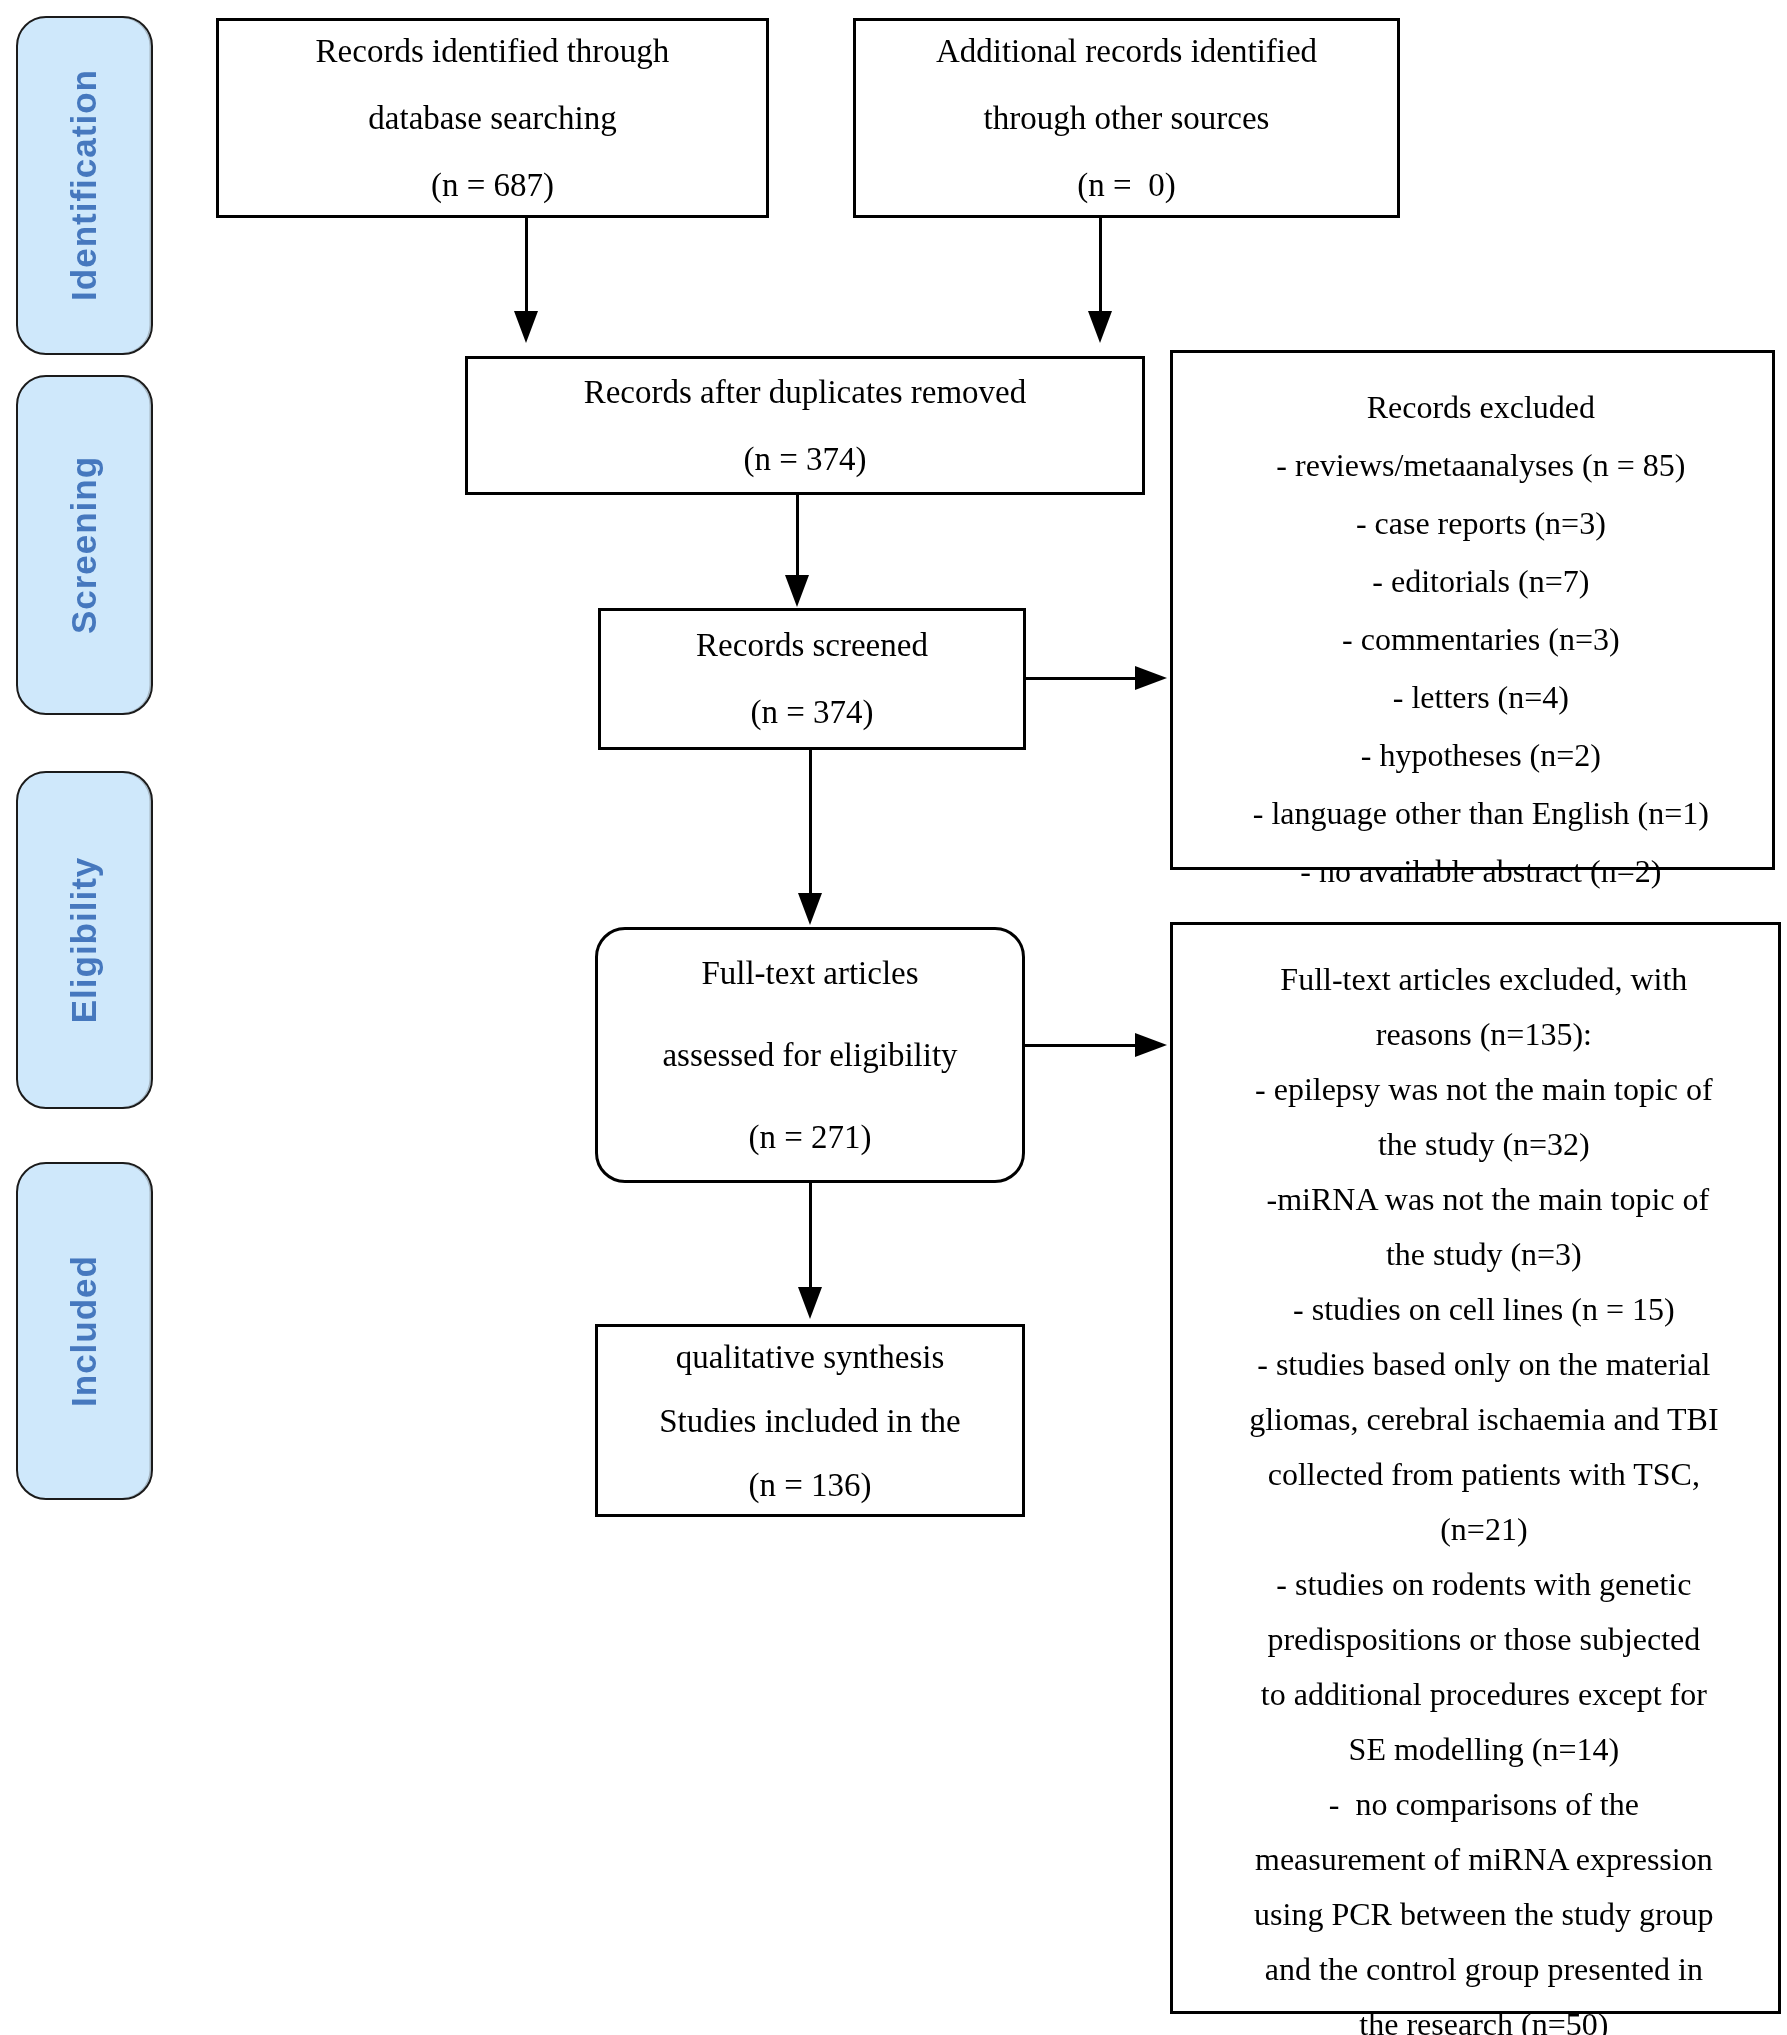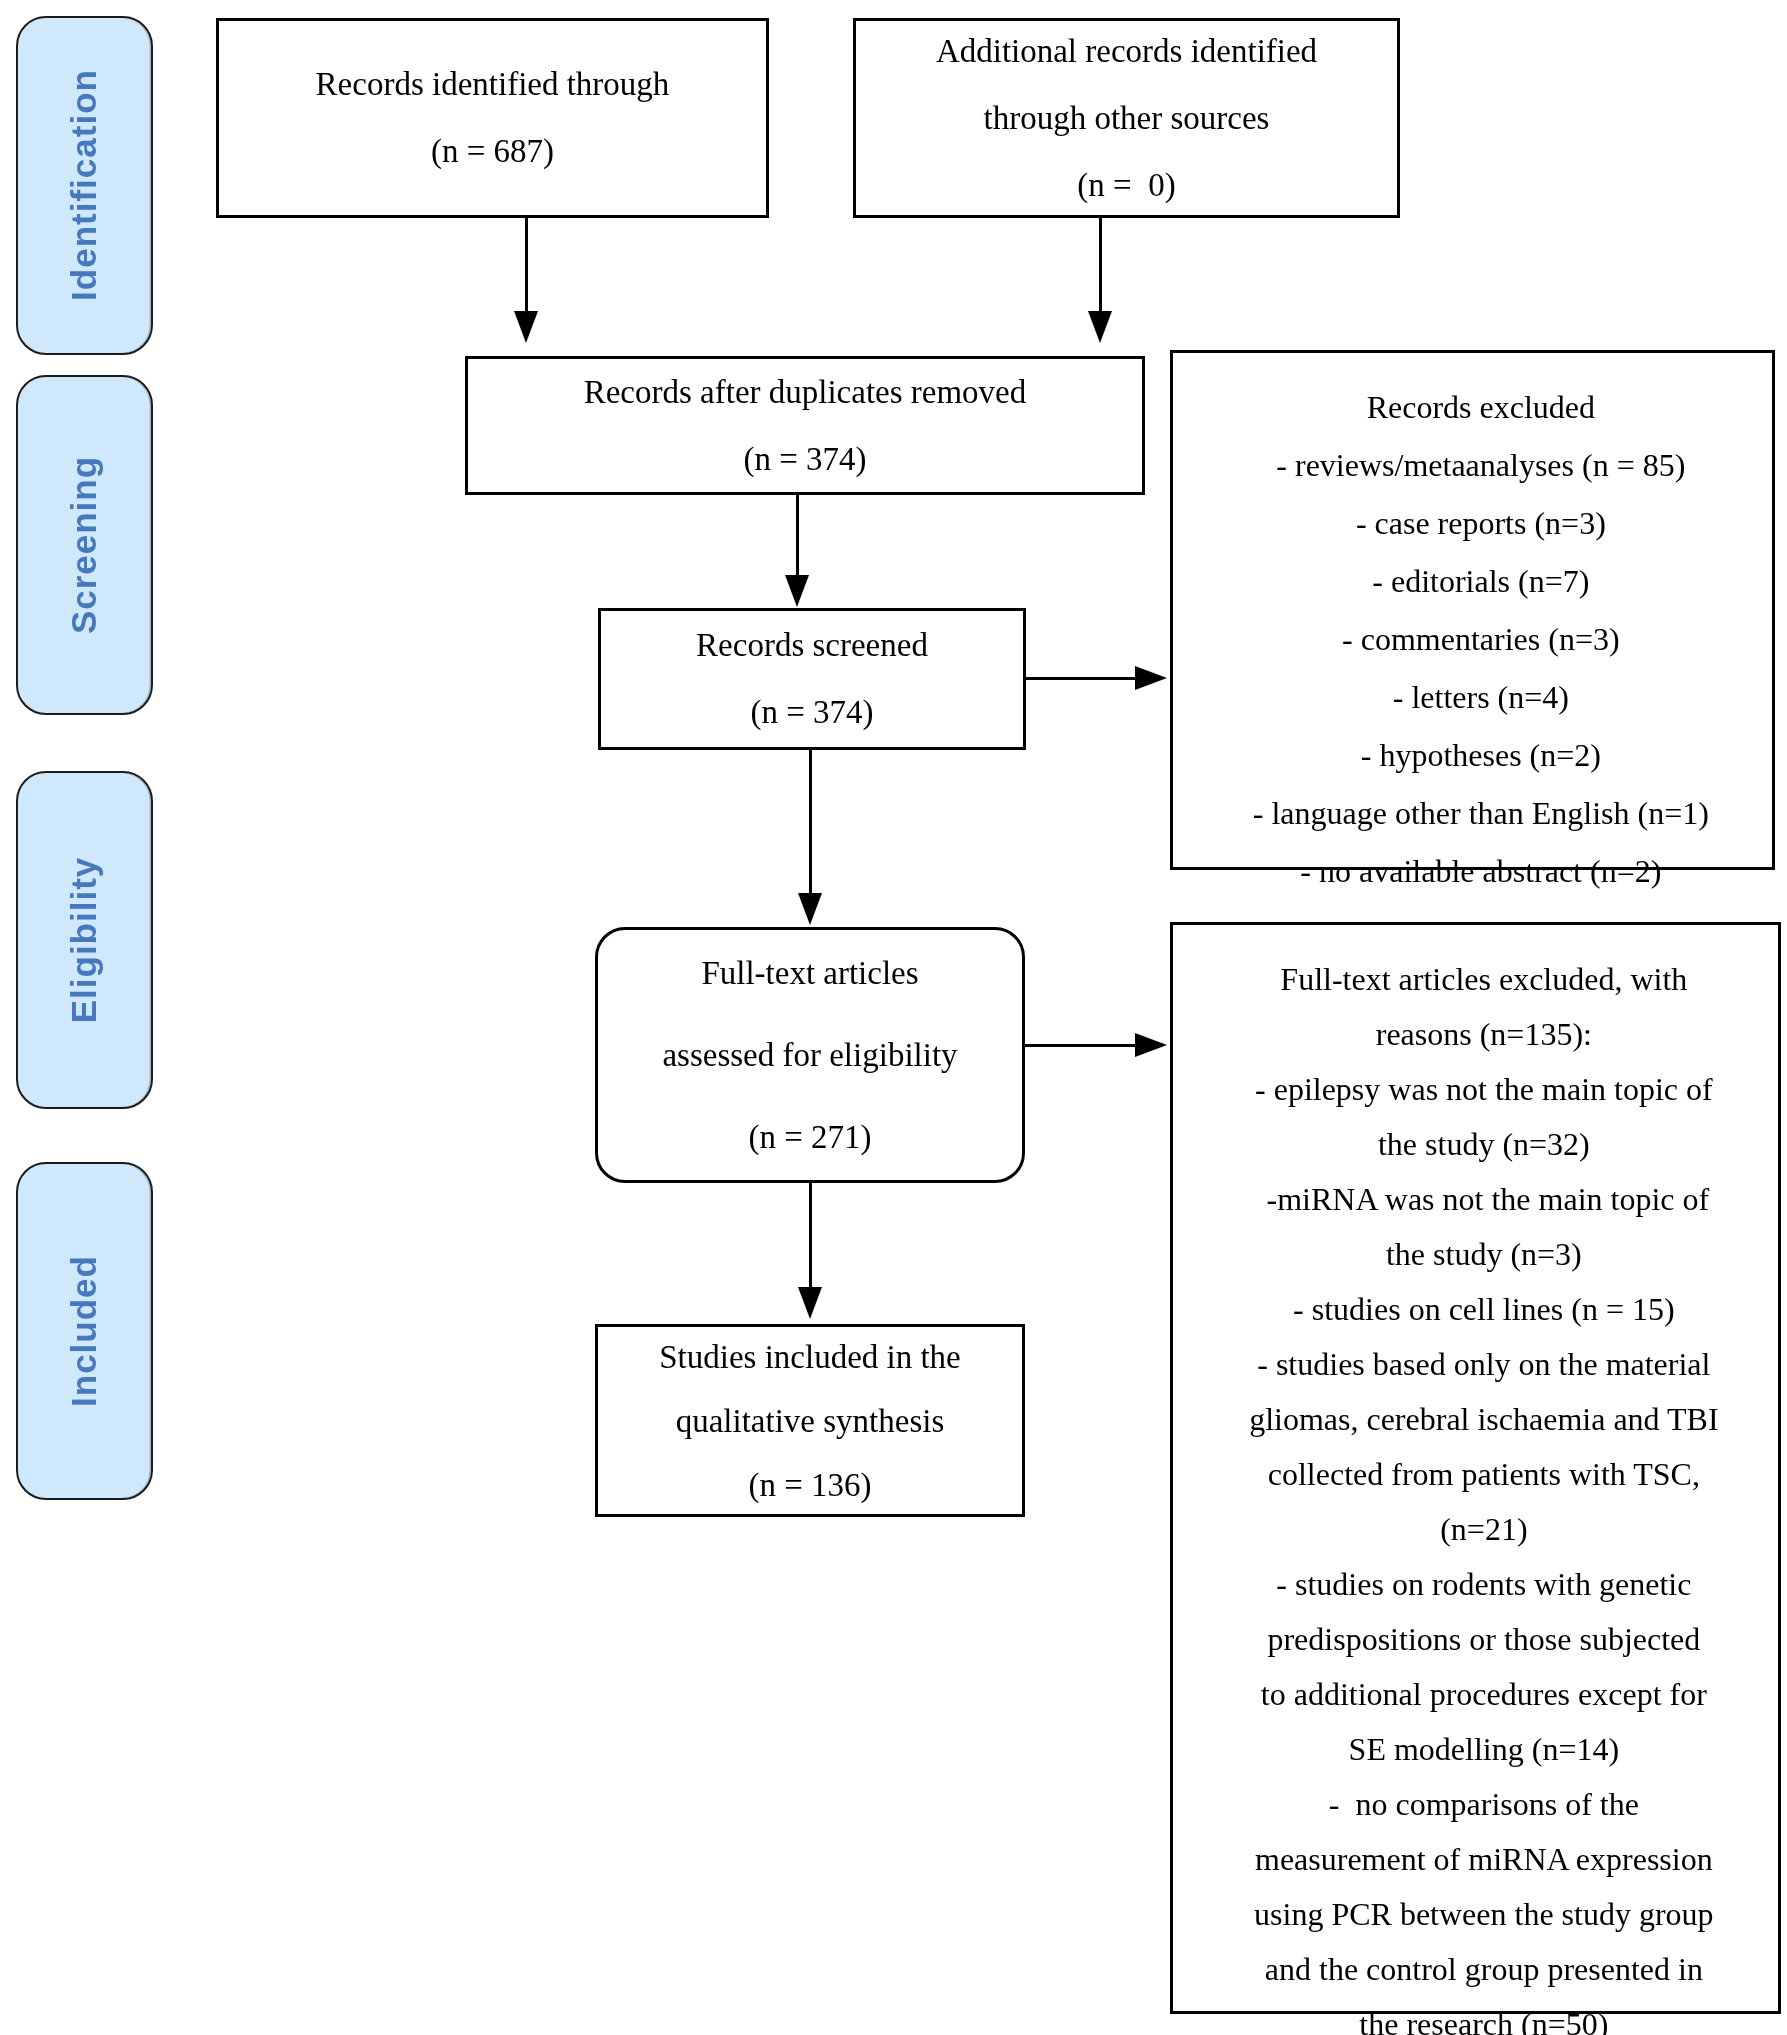--- a/index.html
+++ b/index.html
@@ -57,20 +57,21 @@
   </div>
   <div class="stage" style="top:771px;height:334px;">
     <span class="rot">Eligibility</span>
   </div>
   <div class="stage" style="top:1162px;height:334px;">
     <span class="rot">Included</span>
   </div>
 
   <div class="wbox lh130" style="left:216px;top:18px;width:553px;height:200px;">
       <div class="ln">Records identified through</div>
+      <div class="ln">database searching</div>
       <div class="ln">(n = 687)</div>
     </div>
 
   <div class="wbox lh130" style="left:853px;top:18px;width:547px;height:200px;">
       <div class="ln">Additional records identified</div>
       <div class="ln">through other sources</div>
       <div class="ln">(n =  0)</div>
     </div>
 
   <div class="wbox lh130" style="left:465px;top:356px;width:680px;height:139px;justify-content:space-between;">
@@ -118,22 +119,22 @@
       <div class="ln">to additional procedures except for</div>
       <div class="ln">SE modelling (n=14)</div>
       <div class="ln">-  no comparisons of the</div>
       <div class="ln">measurement of miRNA expression</div>
       <div class="ln">using PCR between the study group</div>
       <div class="ln">and the control group presented in</div>
       <div class="ln">the research (n=50)</div>
     </div>
 
   <div class="wbox lh125" style="left:595px;top:1324px;width:430px;height:193px;">
+      <div class="ln">qualitative synthesis</div>
       <div class="ln">Studies included in the</div>
-      <div class="ln">qualitative synthesis</div>
       <div class="ln">(n = 136)</div>
     </div>
 
   <div class="vline" style="left:525px;top:218px;height:94px;"></div>
   <div class="head-down" style="left:514px;top:311px;"></div>
 
   <div class="vline" style="left:1099px;top:218px;height:94px;"></div>
   <div class="head-down" style="left:1088px;top:311px;"></div>
 
   <div class="vline" style="left:796px;top:495px;height:81px;"></div>

